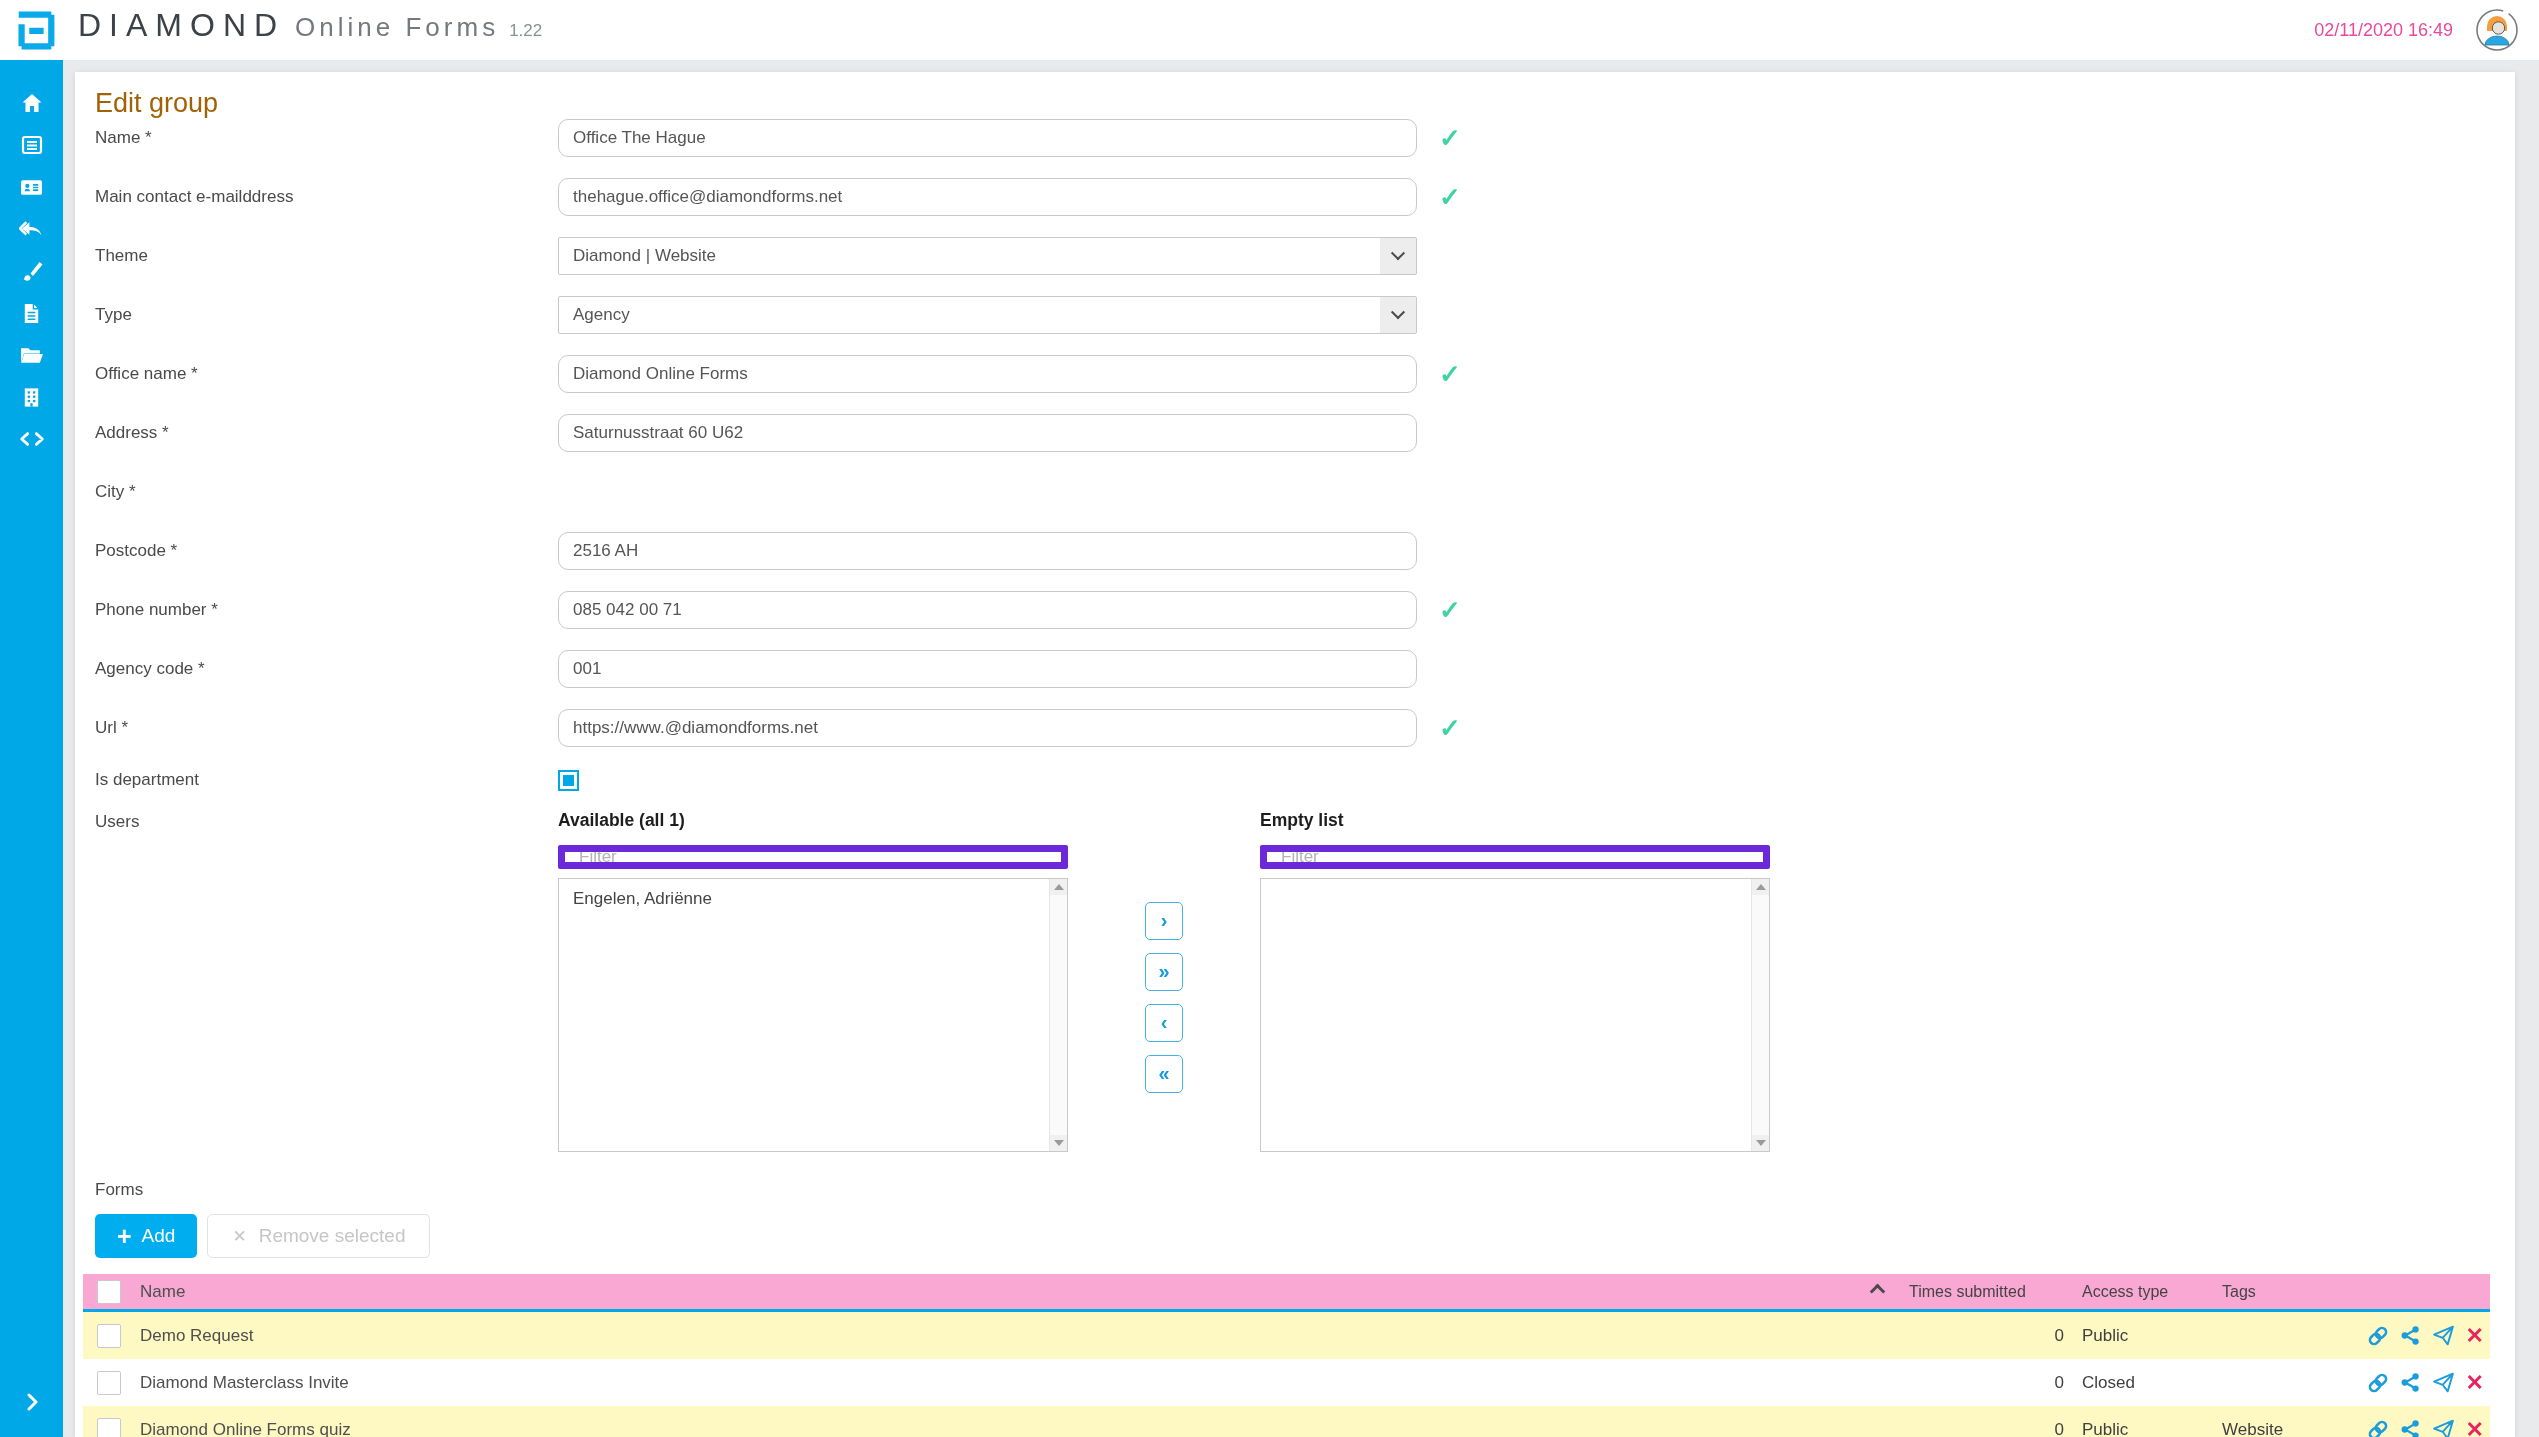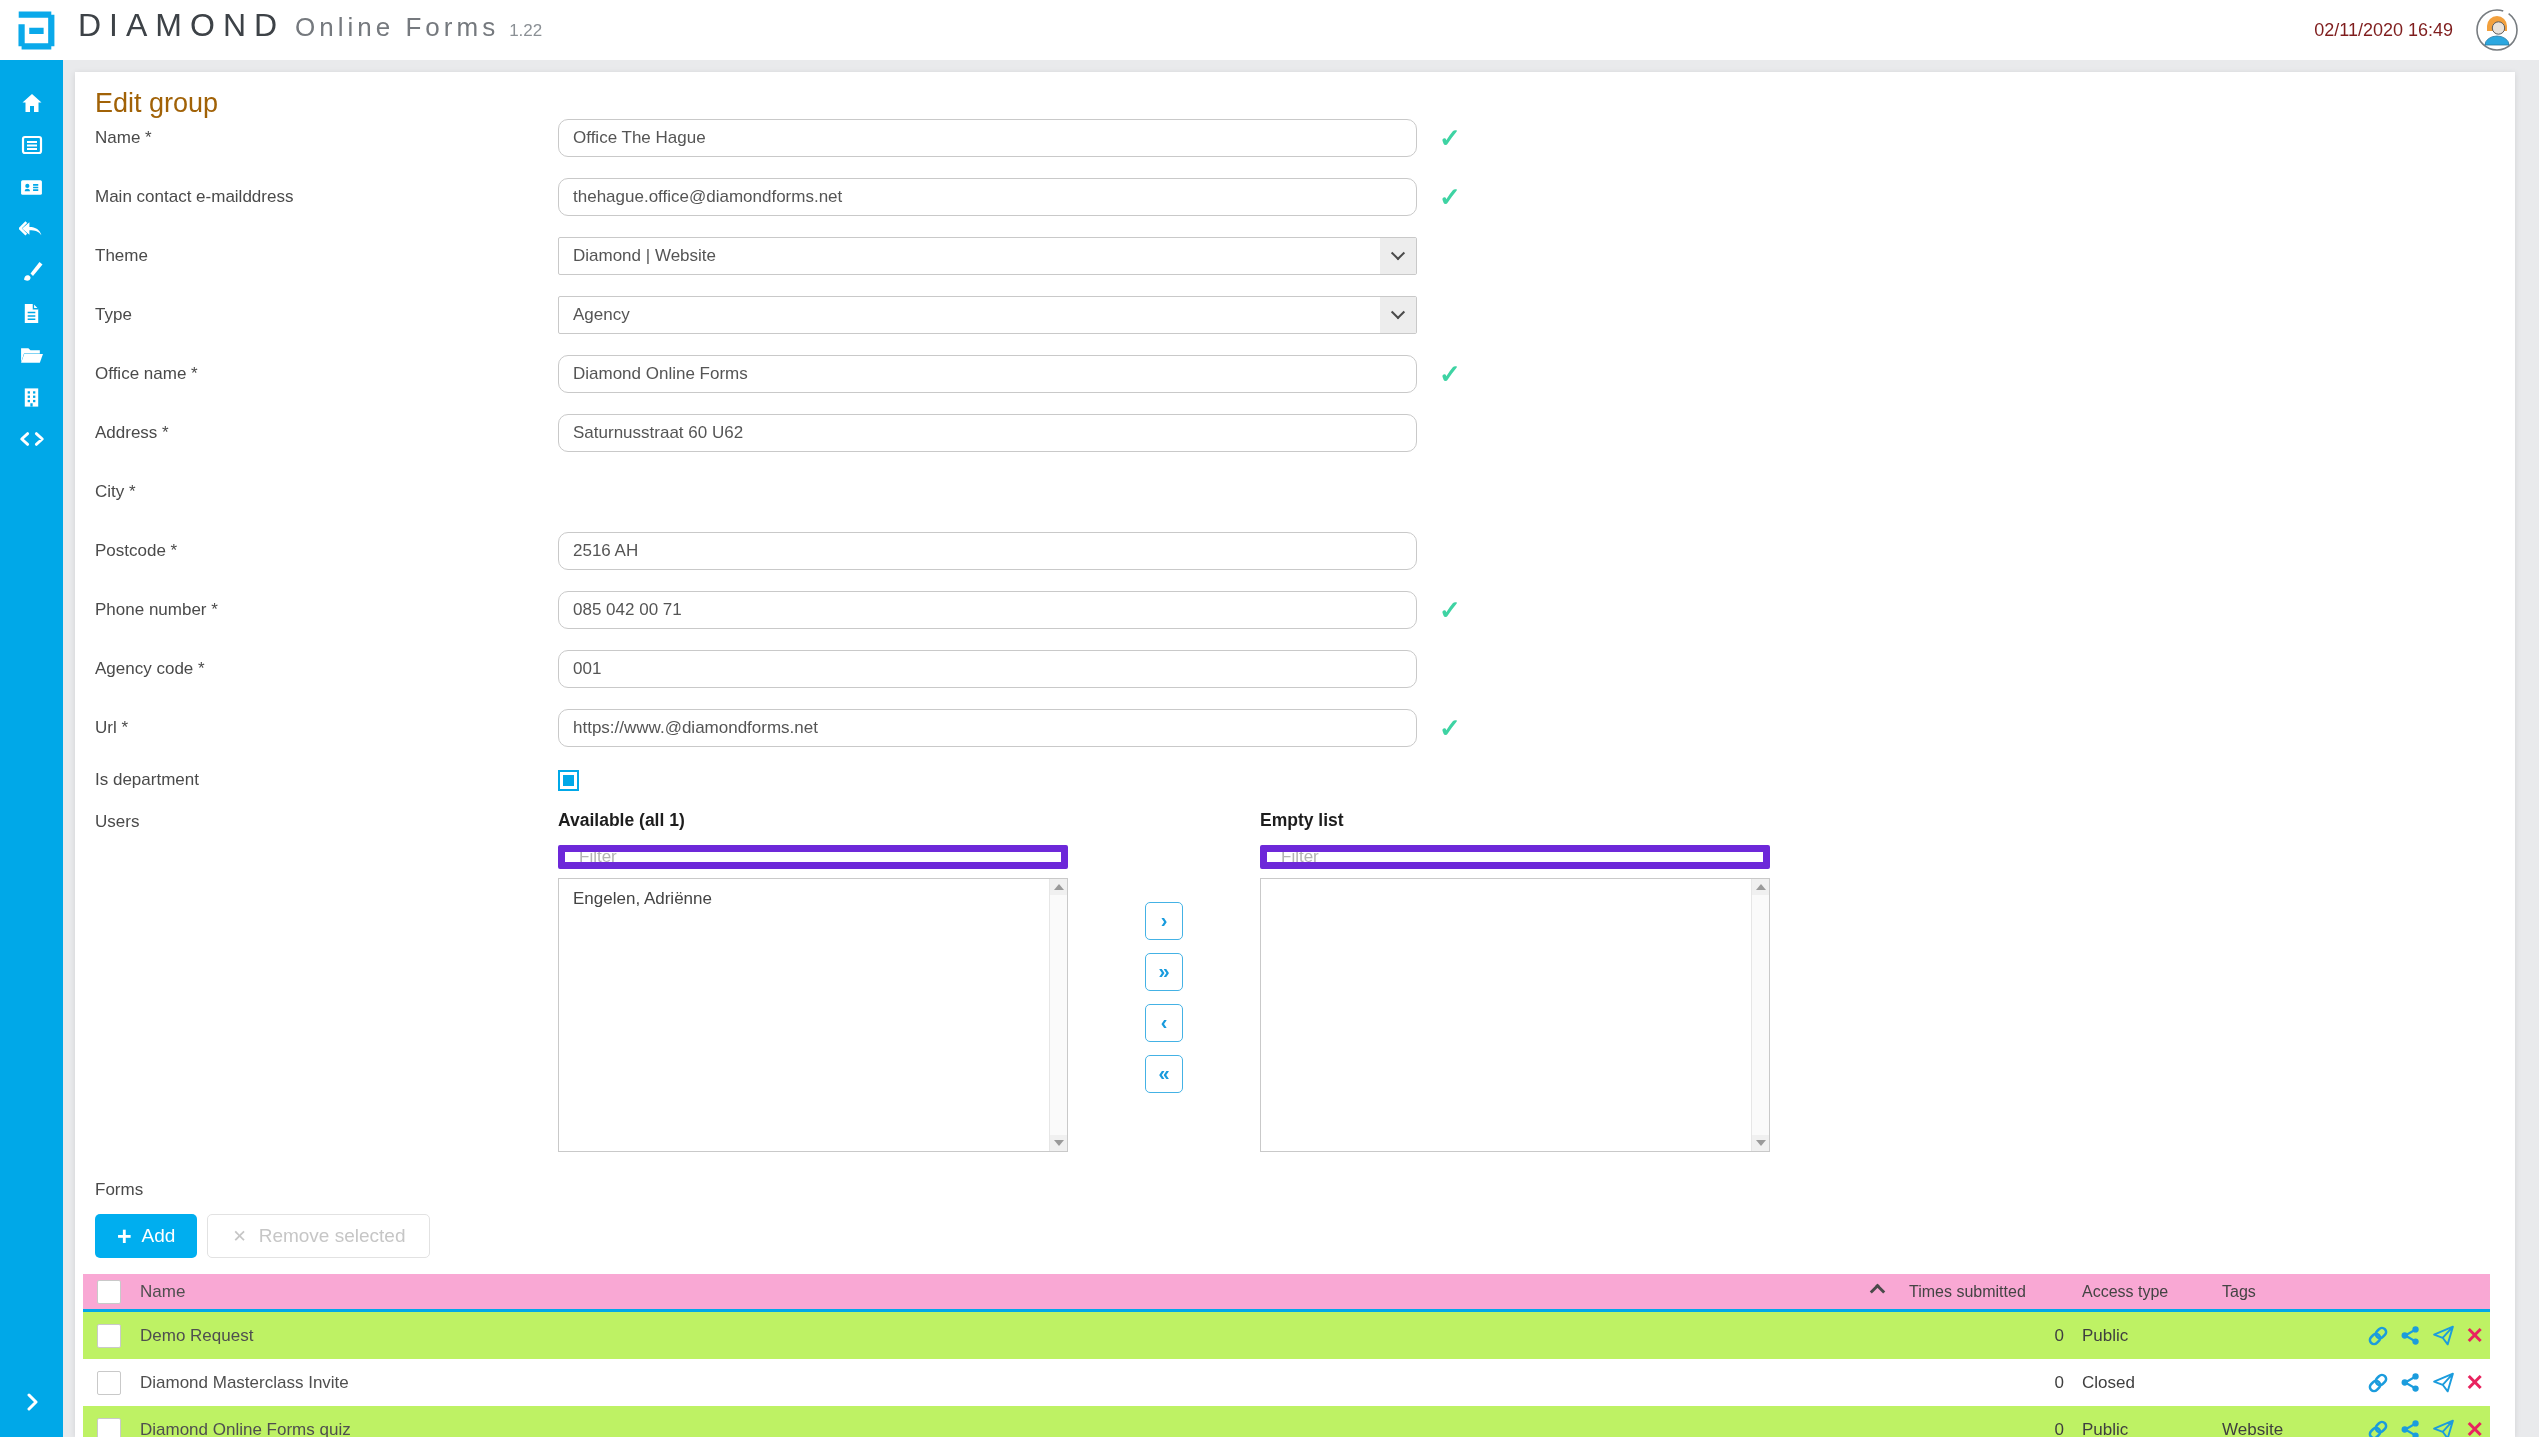--- a/index.html
+++ b/index.html
@@ -8,21 +8,21 @@
 
   
   .topbar { position:absolute; top:0; left:0; width:2539px; height:60px; background:#fff;
             display:flex; align-items:center; justify-content:space-between; padding:0 20px 0 12px; z-index:10; }
   .logo-area { display:flex; align-items:baseline; }
   .logo-icon { align-self:center; margin-right:20px; }
   .brand { font-size:32px; letter-spacing:8px; color:#3d4247; font-weight:400; }
   .product { font-size:26px; letter-spacing:4px; color:#75797e; font-weight:300; margin-left:10px; }
   .version { font-size:17px; color:#8b9095; margin-left:10px; }
   .topbar-right { display:flex; align-items:center; }
-  .datetime { font-size:18px; color:#7f1d1d; margin-right:22px; }
+  .datetime { font-size:18px; color:#ec4899; margin-right:22px; }
 
   
   .sidebar { position:absolute; left:0; top:60px; bottom:0; width:63px; background:#00a8e8; padding-top:22px; z-index:9; }
   .side-item { width:63px; height:42px; display:flex; align-items:center; justify-content:center; cursor:pointer; }
   .side-expand { position:absolute; bottom:26px; width:63px; display:flex; justify-content:center; cursor:pointer; }
 
   
   .card { position:absolute; left:75px; top:72px; width:2440px; bottom:0; background:#fff;
           box-shadow:0 1px 6px rgba(0,0,0,.10); padding:16px 25px 0 20px; overflow:hidden; }
   .page-title { font-size:27px; font-weight:500; color:#a16207; }
@@ -74,21 +74,21 @@
              font-size:19px; display:inline-flex; align-items:center; cursor:pointer; font-family:"Liberation Sans",sans-serif; }
   .btn-add .plus { font-size:25px; font-weight:bold; margin-right:10px; line-height:1; }
   .btn-remove { background:#fff; border:1px solid #e2e2e2; color:#c6c6c6; height:44px; border-radius:5px;
                 padding:0 24px; font-size:19px; display:inline-flex; align-items:center; cursor:default; font-family:"Liberation Sans",sans-serif; }
   .btn-remove .x { font-size:17px; margin-right:12px; }
 
   
   .forms-table { margin-left:-12px; width:2407px; }
   .t-head { display:flex; align-items:center; height:38px; border-bottom:3px solid #00a8e8; background:#f9a8d4; }
   .t-row { display:flex; align-items:center; height:47px; font-size:17px; color:#3f3f3f; }
-  .t-row.alt { background:#bef264;justify-content:space-between; }
+  .t-row.alt { background:#fef9c3;justify-content:space-between; }
   .col-check { width:24px; height:24px; margin:0 19px 0 14px; flex:none; border:1px solid #c9c9c9;
                border-radius:2px; background:#fff; cursor:pointer; }
   .col-name { flex:1; display:flex; align-items:center; font-size:17px; color:#4f4f4f; }
   .t-head .col-name { color:#4f4f4f; }
   .sort-up { margin-left:auto; margin-right:26px; width:11px; height:11px; border-left:3px solid #4a4a4a;
              border-top:3px solid #4a4a4a; transform:rotate(45deg); }
   .col-times { width:165px; flex:none; }
   .t-head .col-times { text-align:left; }
   .t-row .col-times { text-align:right; padding-right:10px; }
   .col-access { width:148px; flex:none; padding-left:8px; }

